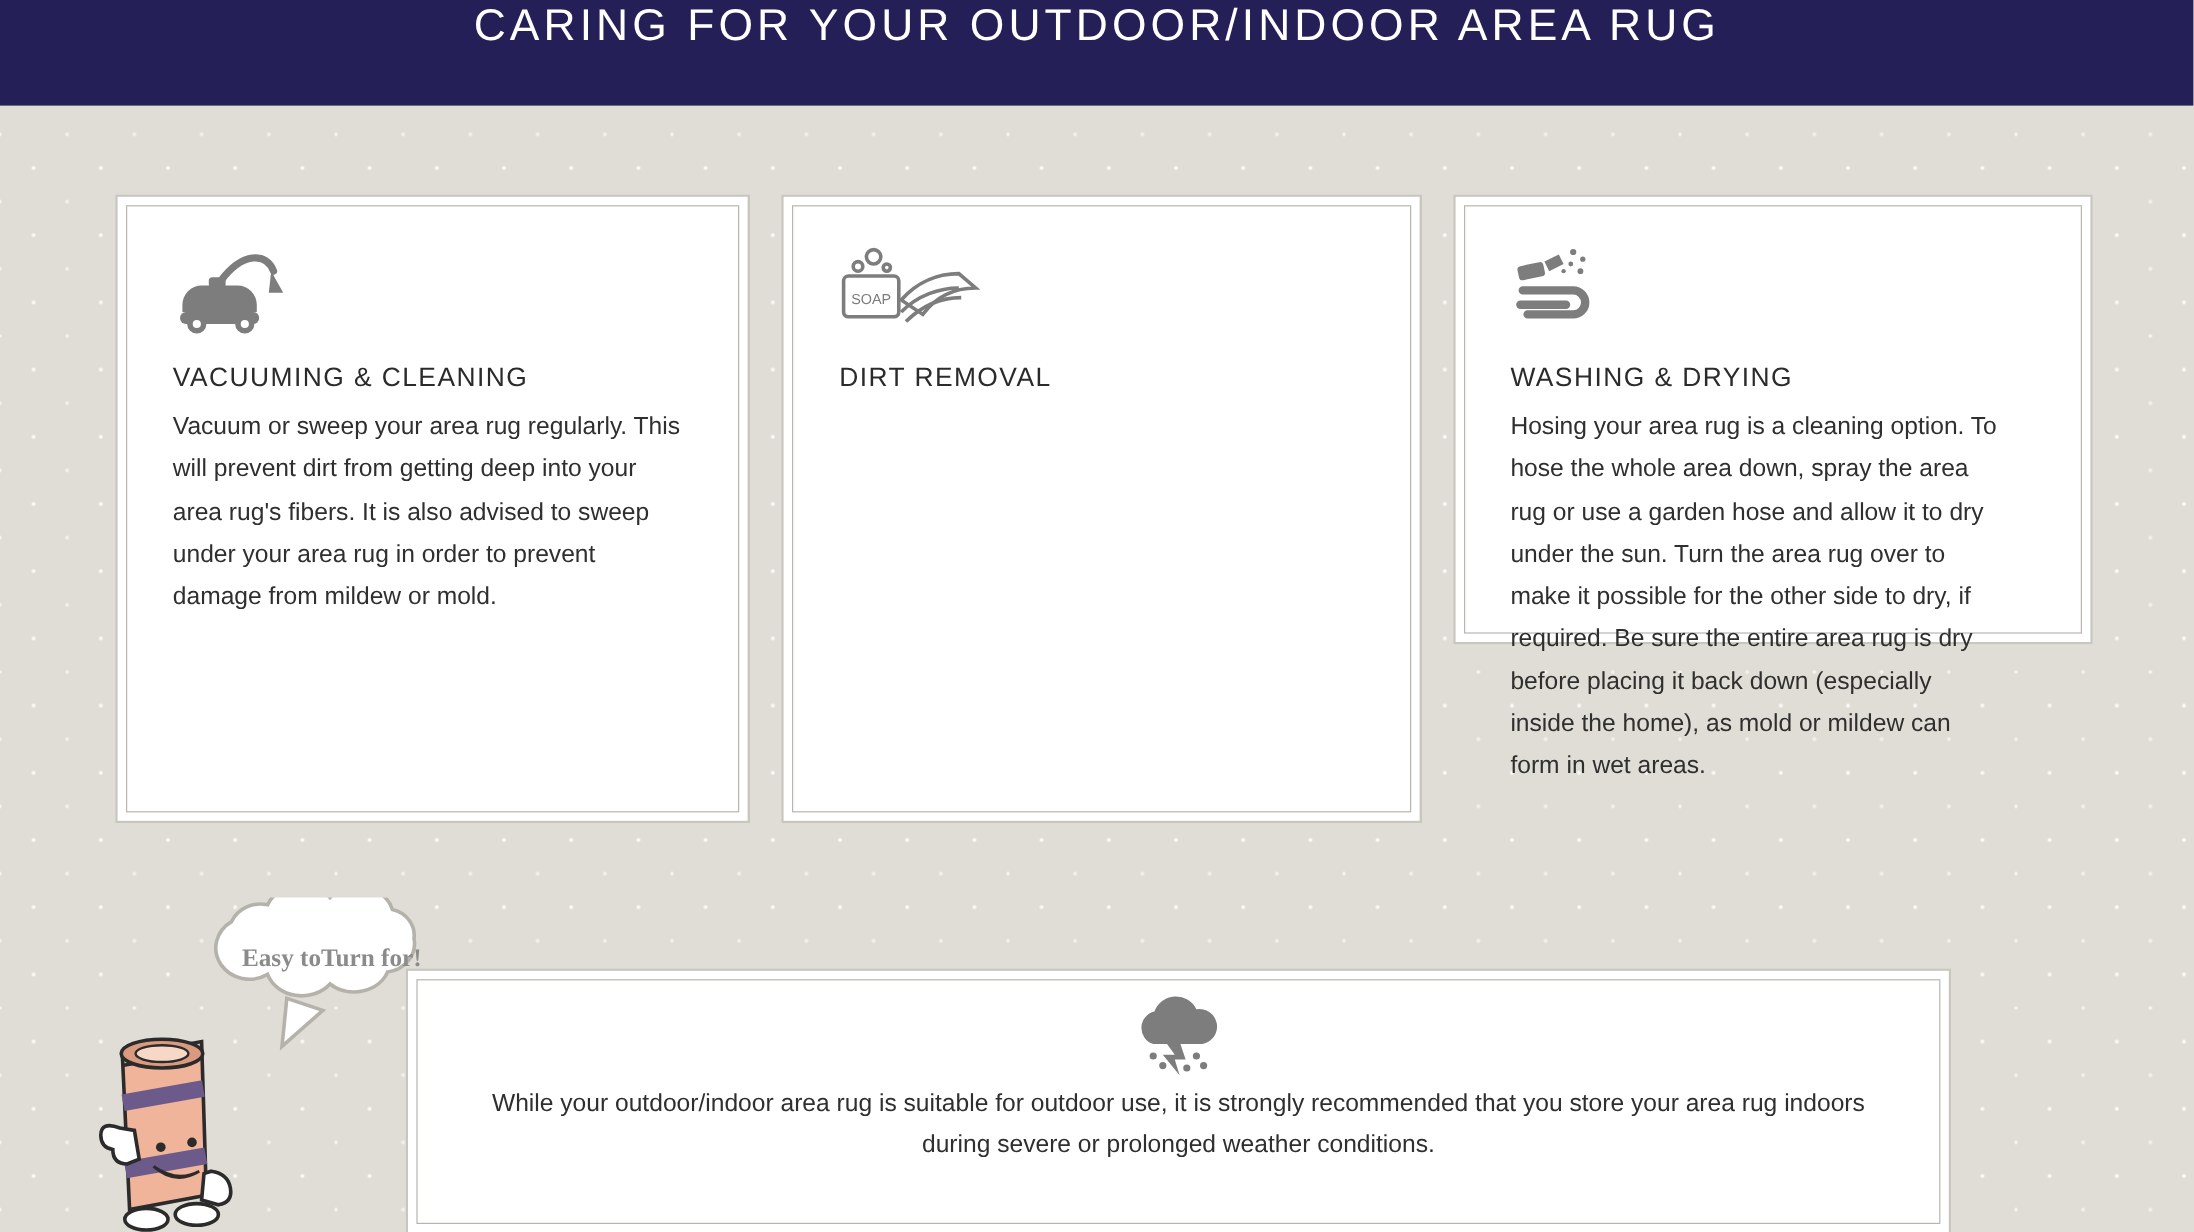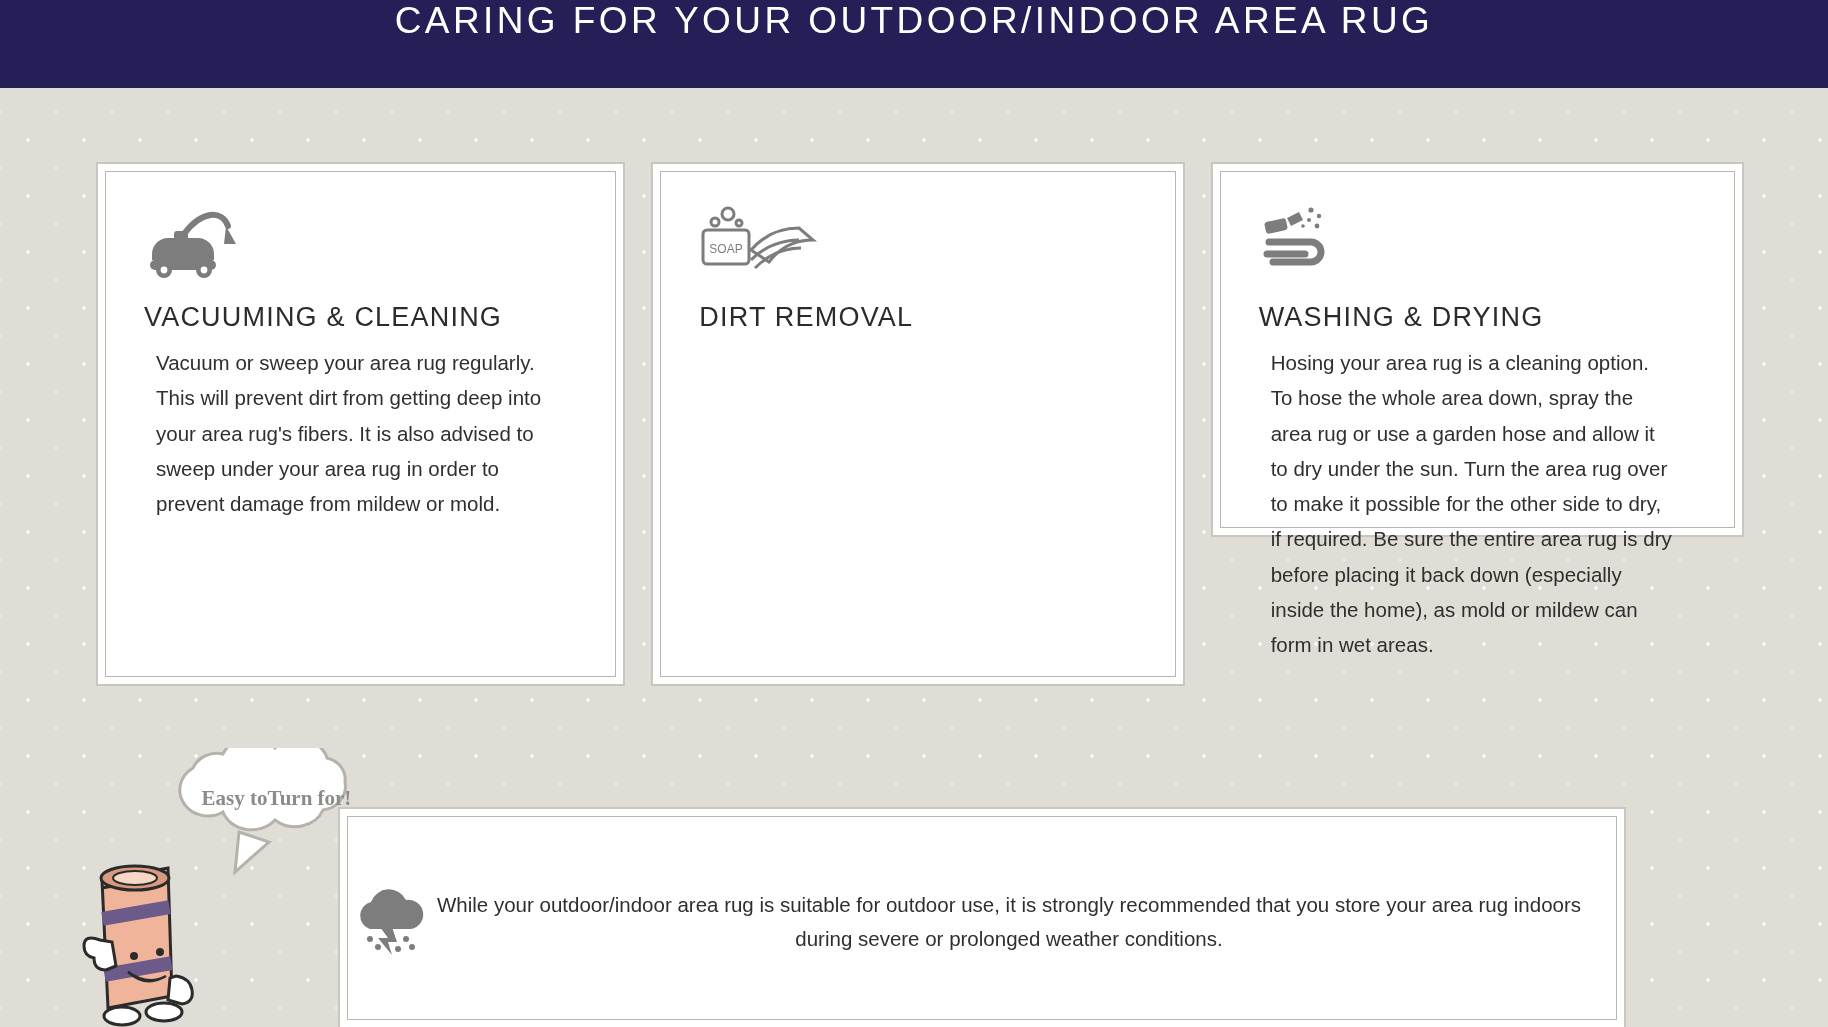--- a/index.html
+++ b/index.html
@@ -79,33 +79,33 @@
   .card-2 { width: 536px; height: 524px; }
   .card-3 { width: 536px; height: 375px; }
 
   .card-icon {
     height: 84px;
     display: flex;
     align-items: flex-end;
     margin-bottom: 22px;
   }
   .card-title {
-    font-size: 27px;
+    font-size: 22px;
     letter-spacing: 1.2px;
     color: #2b2b2b;
     font-weight: 400;
     text-transform: uppercase;
     margin: 0 0 10px 0;
     white-space: nowrap;
   }
   .card-body {
     font-size: 20.5px;
     line-height: 1.72;
     color: #2f2f2f;
-    margin: 12px;
+    margin: 0;
     max-width: 430px;
   }
   .card-3 .card-body { max-width: 410px; }
 
   
   .banner {
     position: absolute;
     left: 338px;
     top: 719px;
     width: 1288px;
@@ -113,21 +113,21 @@
     background: #ffffff;
     border: 2px solid #c9c6bf;
     padding: 7px;
     box-sizing: border-box;
   }
   .banner-inner {
     border: 1.5px solid #b9b6af;
     height: 100%;
     box-sizing: border-box;
     display: flex;
-    flex-direction: row;
+    flex-direction: column;
     align-items: center;
     justify-content: flex-start;
     padding-top: 6px;
   }
   .banner-icon {
     height: 78px;
     display: flex;
     align-items: center;
   }
   .banner-text {

